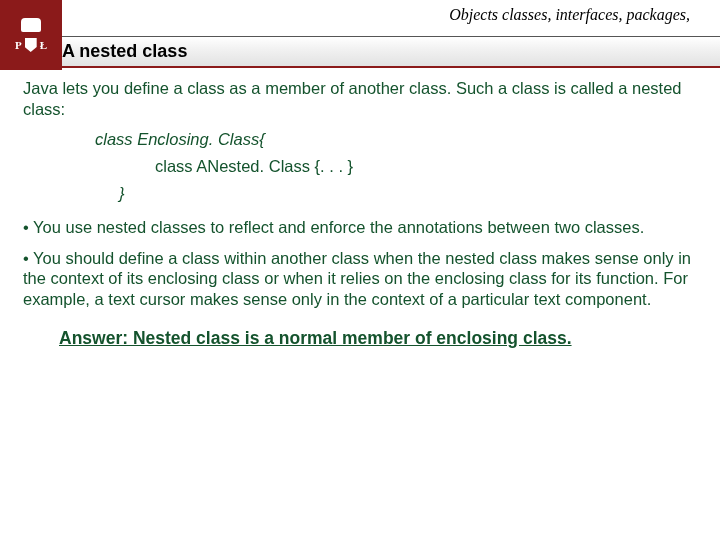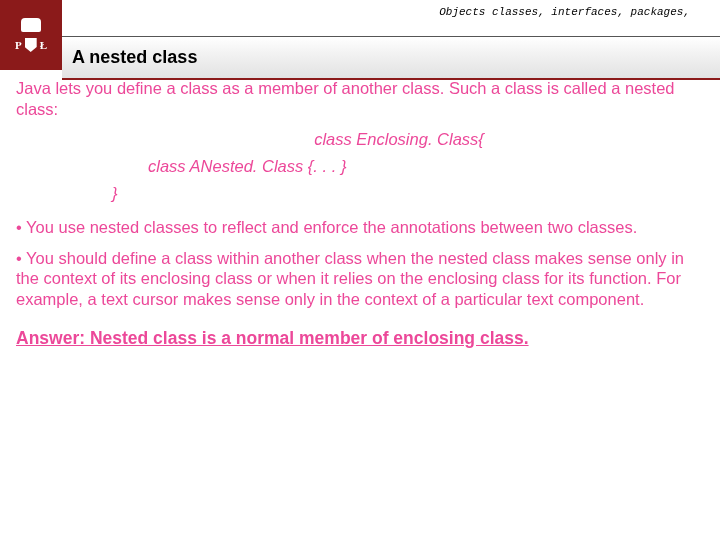--- a/index.html
+++ b/index.html
@@ -41,61 +41,61 @@
   }
   .logo-shield {
     width: 12px; height: 14px;
     background: #fff;
     clip-path: polygon(0 0, 100% 0, 100% 65%, 50% 100%, 0 65%);
   }
   .topic-line {
     position: absolute;
     right: 30px;
     top: 6px;
-    font-size: 11px;
+    font-size: 16px;
     font-style: italic;
-    font-family: Liberation Mono, monospace;
+    font-family: Liberation Serif, serif;
     text-align: center;
     line-height: 1.1;
   }
   .title-bar {
     position: absolute;
     left: 62px;
     right: 0;
     top: 36px;
-    height: 44px;
+    height: 32px;
     background: linear-gradient(#ffffff 0%, #f2f2f2 40%, #e2e2e2 100%);
     border-top: 1px solid #555;
     border-bottom: 2px solid #8b1a1a;
     display: flex;
     align-items: center;
-    padding-left: 10px;
   }
   .title-bar h1 {
     font-size: 18px;
     font-weight: bold;
     color: #000;
   }
   .content {
-    padding: 8px 10px 0 16px;
+    padding: 8px 10px 0 23px;
     font-size: 16.5px;
     line-height: 1.25;
-    color: #ec4899;
+    color: #14532d;
   }
   .para { margin-bottom: 10px; }
-  .code-indent1 { margin: 6px 0 6px 72px; font-style: italic; text-align: center; }
-  .code-indent2 { margin: 6px 0 6px 132px; font-style: italic; }
+  .code-indent1 { margin: 6px 0 6px 72px; font-style: italic; }
+  .code-indent2 { margin: 6px 0 6px 132px; }
   .code-indent3 { margin: 6px 0 14px 96px; font-style: italic; }
   .bullet { margin: 10px 0 0 0; }
   .bold { font-weight: bold; }
   .answer {
     margin-top: 18px;
     font-weight: bold;
     text-decoration: underline;
     font-size: 17.5px;
+    margin-left: 36px;
   }
 </style>
 </head>
 <body>
 
 <div class="header-region">
   <div class="logo-box">
     <div class="logo-top"></div>
     <div class="logo-bottom">
       <span>P</span>

